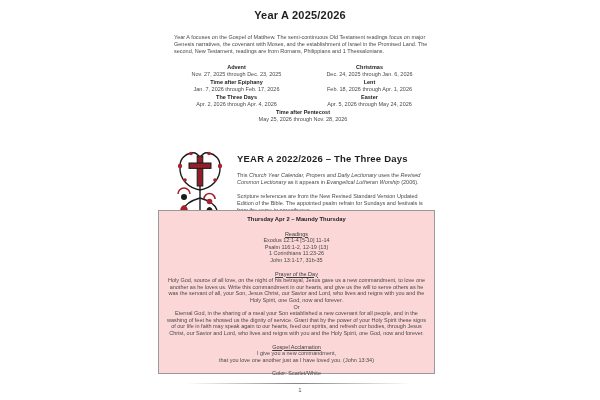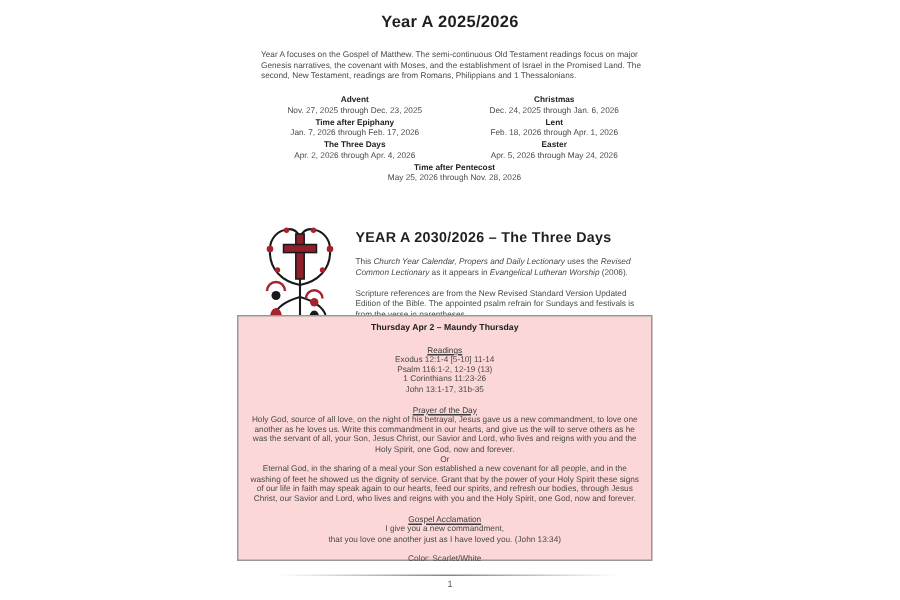--- a/index.html
+++ b/index.html
@@ -132,21 +132,21 @@
 
       <g>
         <path d="M33 49 A5.5 5.5 0 0 1 44 49" fill="none" stroke="#a6232e" stroke-width="1.6"></path>
         <circle cx="38.5" cy="51.5" r="2.8" fill="#a6232e"></circle>
         <path d="M35 63 C35 55 42 55 42 63 Z" fill="#1a1a1a"></path>
       </g>
     </svg>
   </div>
 
   <div class="right-col">
-    <div class="section-heading">YEAR A 2030/2026 – The Three Days</div>
+    <div class="section-heading">YEAR A 2022/2026 – The Three Days</div>
     <p class="about-p"><span>This </span><span class="it">Church Year Calendar, Propers and Daily Lectionary</span><span> uses the </span><span class="it">Revised Common Lectionary</span><span> as it appears in </span><span class="it">Evangelical Lutheran Worship</span><span> (2006).</span></p>
     <p class="about-p">Scripture references are from the New Revised Standard Version Updated Edition of the Bible. The appointed psalm refrain for Sundays and festivals is from the verse in parentheses.</p>
   </div>
 
   <div class="card" id="day-card" style="background: rgb(252, 215, 215); border-color: rgb(153, 153, 153);">
     <div class="card-header">Thursday Apr 2 – Maundy Thursday</div>
 
     <div class="block readings">
       <div class="subhead">Readings</div>
       <div>Exodus 12:1-4 [5-10] 11-14</div>

